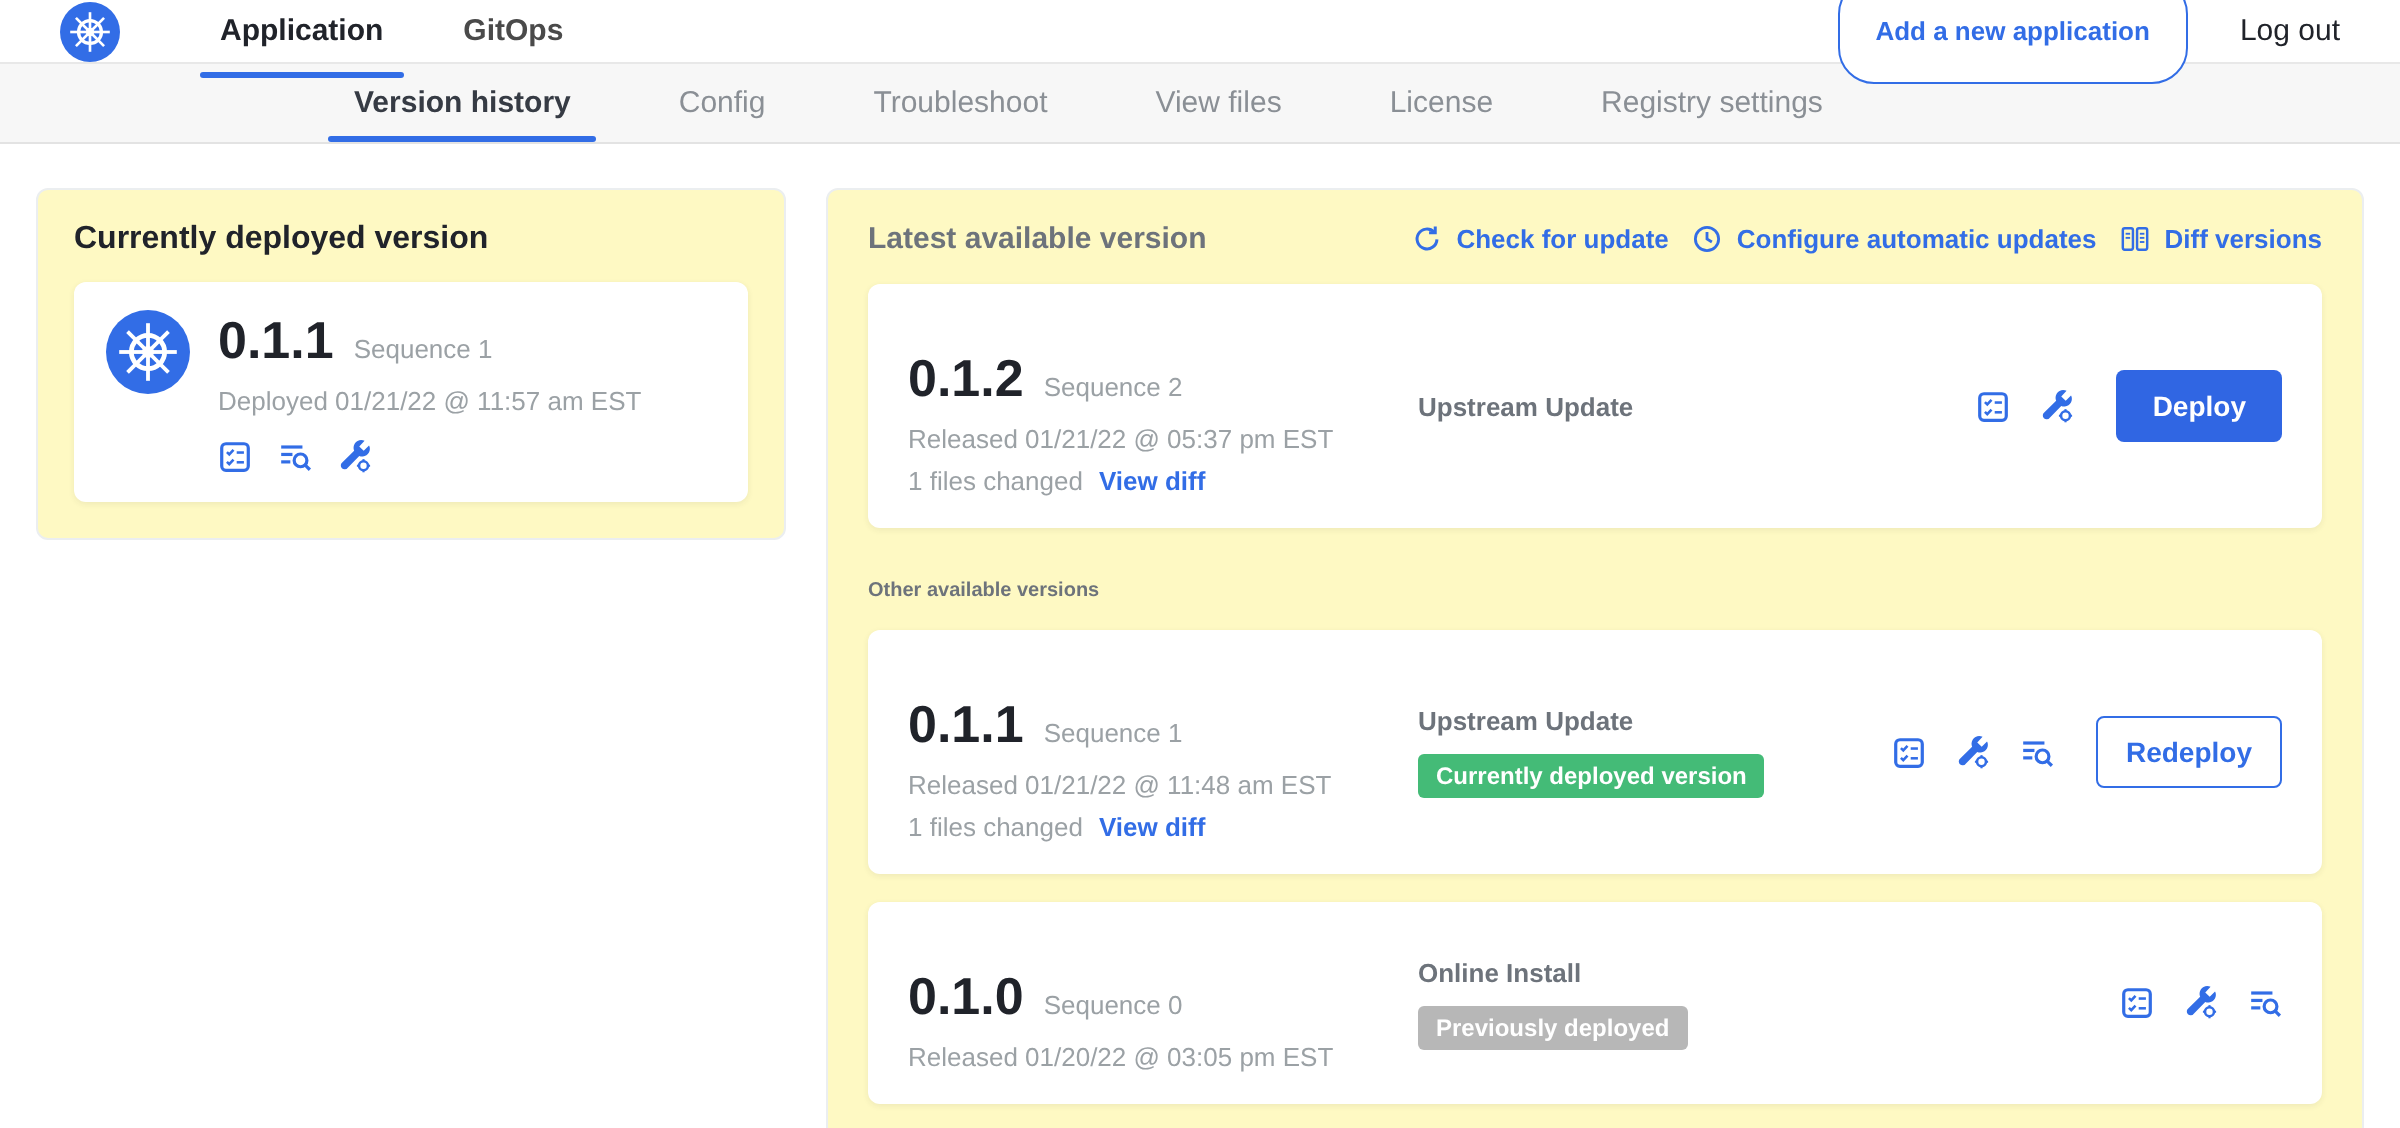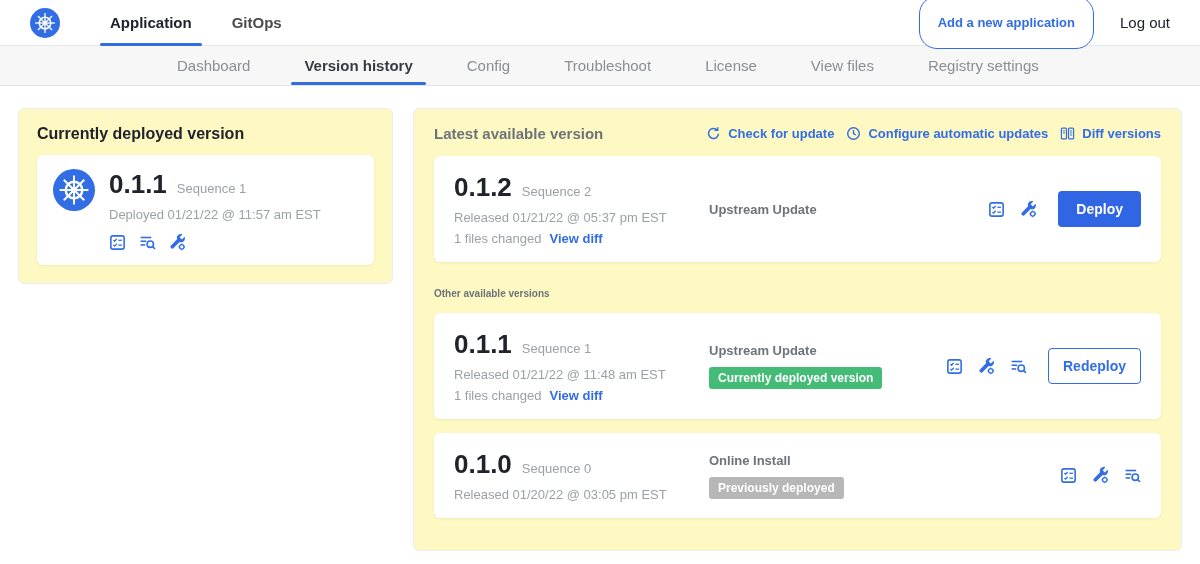--- a/index.html
+++ b/index.html
@@ -12,21 +12,21 @@
   html,body{margin:0;padding:0;background:#fff;}
   body{
     width:1200px;height:564px;overflow:hidden;
     font-family:"Liberation Sans","DejaVu Sans",sans-serif;
     color:#323232;
   }
   .app{width:1200px;height:564px;position:relative;}
 
   
   .topbar{
-    height:46px;display:flex;align-items:stretch;justify-content:space-between;
+    height:32px;display:flex;align-items:stretch;justify-content:space-between;
     padding:0 30px;border-bottom:1px solid #e8e8e8;background:#fff;
   }
   .topbar-left{display:flex;align-items:center;gap:30px;}
   .logo{
     width:30px;height:30px;border-radius:50%;background:var(--accent);
     display:flex;align-items:center;justify-content:center;flex:0 0 auto;
   }
   .logo svg{width:22px;height:22px;display:block;}
   .top-tabs{display:flex;height:46px;}
   .top-tab{
@@ -101,21 +101,21 @@
     display:flex;align-items:center;gap:7px;color:var(--accent);
     font-size:13px;font-weight:700;cursor:pointer;text-decoration:none;
   }
   .other-title{margin:26px 0 0;font-size:10px;font-weight:600;color:#6d737b;}
 
   .version-row{
     background:#fff;border-radius:6px;margin-top:14px;padding:16px 20px;
     display:flex;align-items:center;
     box-shadow:0 1px 3px rgba(50,50,50,.08);
   }
-  .v-left{flex:0 0 255px;}
+  .v-left{flex:0 0 255px;margin-top:16px;}
   .v-mid{flex:1;}
   .v-right{display:flex;align-items:center;gap:15px;}
   .files-line{display:flex;gap:8px;font-size:13px;color:#9ba1a5;margin-top:6px;}
   .link{color:var(--accent);font-weight:600;cursor:pointer;text-decoration:none;}
   .source-label{font-size:13px;font-weight:700;color:#6d737b;}
   .badge{
     display:inline-block;margin-top:9px;padding:4px 9px;border-radius:3px;
     color:#fff;font-size:12px;font-weight:700;
   }
   .badge--green{background:var(--badge-green);}
@@ -214,26 +214,25 @@
         </div>
       </nav>
     </div>
     <div class="topbar-right">
       <button class="pill-btn">Add a new application</button>
       <span class="logout">Log out</span>
     </div>
   </header>
 
   <nav class="subnav">
-    <div class="subnav-item">Dashboard</div>
     <div class="subnav-item active">Version history</div>
     <div class="subnav-item">Config</div>
     <div class="subnav-item">Troubleshoot</div>
+    <div class="subnav-item">View files</div>
     <div class="subnav-item">License</div>
-    <div class="subnav-item">View files</div>
     <div class="subnav-item">Registry settings</div>
   </nav>
 
   <main class="content">
 
     <section class="card deployed-card">
       <h2>Currently deployed version</h2>
       <div class="inner-card">
         <div class="logo logo-lg">
           <svg viewBox="0 0 20 20">

